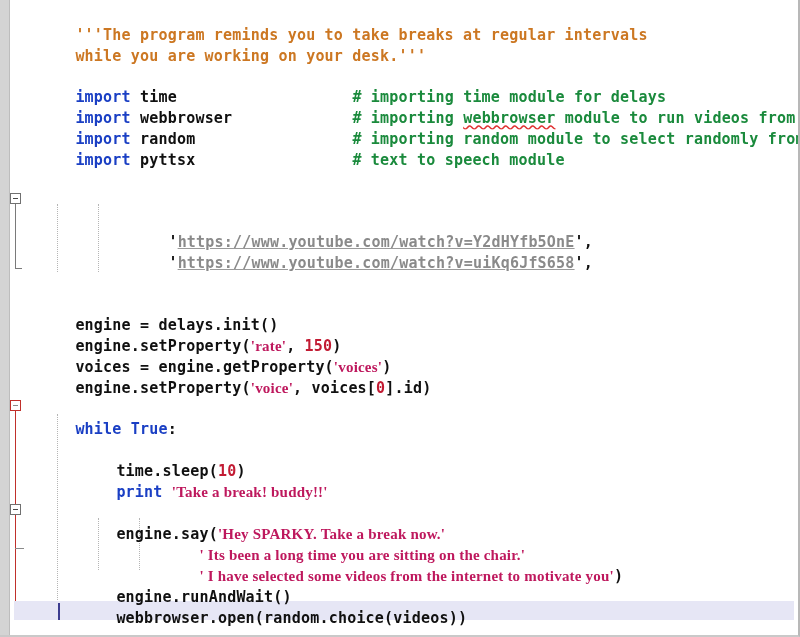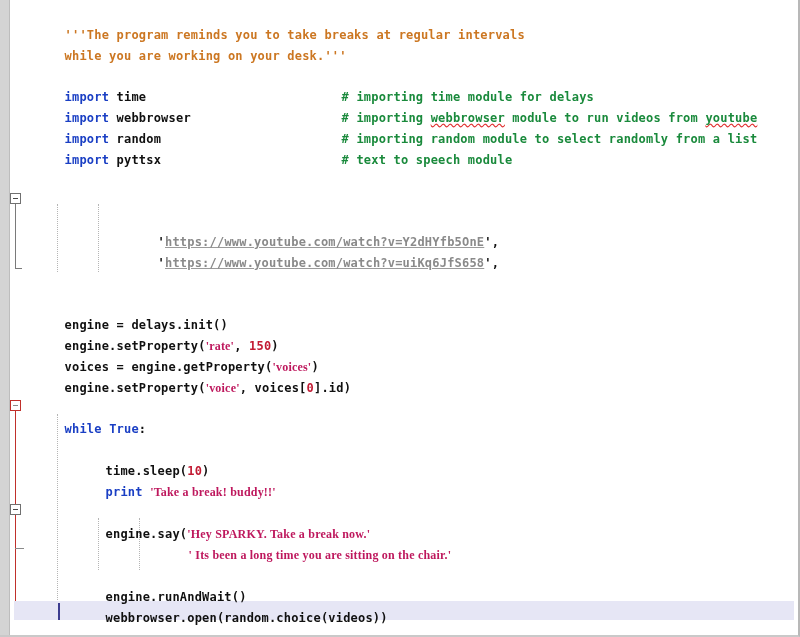--- a/index.html
+++ b/index.html
@@ -44,21 +44,21 @@
     left: 10px;
     top: 0;
     right: 0;
     height: 637px;
   }
   .line {
     position: absolute;
     left: 0;
     white-space: pre;
     font-family: "DejaVu Sans Mono", "Liberation Mono", monospace;
-    font-size: 12px;
+    font-size: 15px;
     font-weight: bold;
     line-height: 21px;
     height: 21px;
     letter-spacing: 0.2px;
   }
   
   .tok-doc      { color: #cc7722; }
   .tok-keyword  { color: #1a3fc4; }
   .tok-plain    { color: #101010; }
   .tok-comment  { color: #1a8a3c; }
@@ -219,20 +219,23 @@
     <div class="line" style="top:461px; left:51px;">
       <span class="tok-keyword">print</span><span class="tok-plain"> </span><span class="tok-string">'Take a break! buddy!!'</span>
     </div>
 
     <div class="line" style="top:503px; left:51px;">
       <span class="tok-plain">engine.say(</span><span class="tok-string">'Hey SPARKY. Take a break now.'</span>
     </div>
     <div class="line" style="top:524px; left:134px;">
       <span class="tok-string">' Its been a long time you are sitting on the chair.'</span>
     </div>
+    <div class="line" style="top:545px; left:134px;">
+      <span class="tok-string">' I have selected some videos from the internet to motivate you'</span><span class="tok-plain">)</span>
+    </div>
 
     <div class="line" style="top:566px; left:51px;">
       <span class="tok-plain">engine.runAndWait()</span>
     </div>
     <div class="line" style="top:587px; left:51px;">
       <span class="tok-plain">webbrowser.open(random.choice(videos))</span>
     </div>
 
   </div>
 </div>

